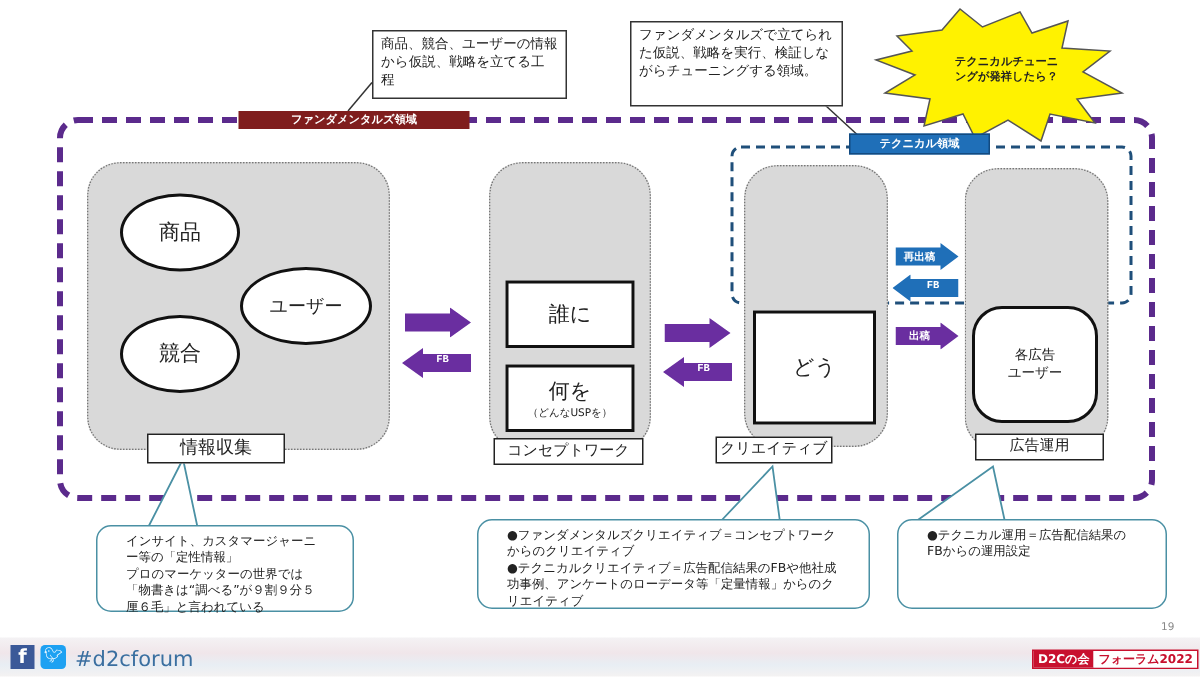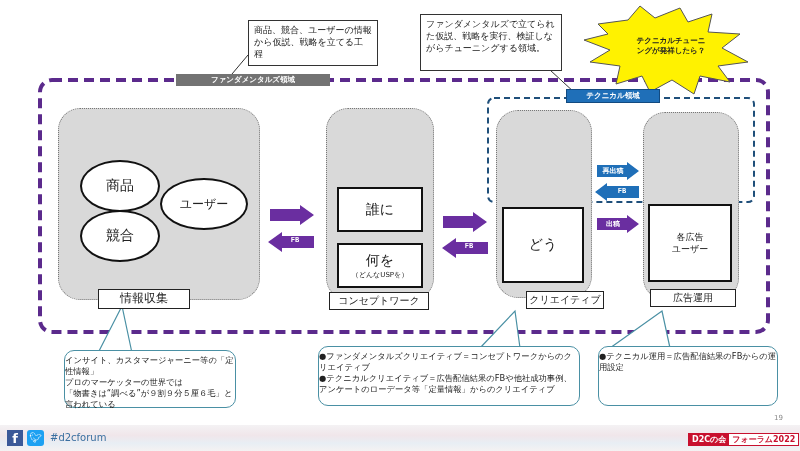--- a/index.html
+++ b/index.html
@@ -4,21 +4,21 @@
 <style>
   html,body{margin:0;padding:0;}
   body{width:800px;height:451px;position:relative;overflow:hidden;background:#fff;font-family:"DejaVu Sans",sans-serif;color:#222;}
   .abs{position:absolute;}
   .callout{position:absolute;background:#fff;border:1.5px solid #333;font-size:9px;line-height:12px;padding:3px 5px;box-sizing:border-box;}
   .label-bar{position:absolute;color:#fff;font-size:7.5px;font-weight:bold;text-align:center;line-height:12px;height:12px;}
   .panel{position:absolute;background:#d9d9d9;border:1px dotted #777;border-radius:22px;box-sizing:border-box;}
   .stage-label{position:absolute;background:#fff;border:1.5px solid #222;font-size:10px;text-align:center;box-sizing:border-box;}
   .ellipse{position:absolute;background:#fff;border:2px solid #111;border-radius:50%;display:flex;align-items:center;justify-content:center;font-size:14px;box-sizing:border-box;}
   .box{position:absolute;background:#fff;border:2.5px solid #111;display:flex;flex-direction:column;align-items:center;justify-content:center;box-sizing:border-box;margin-top:39px;}
-  .note{position:absolute;background:#fff;border:1.5px solid #4a90a4;border-radius:10px;font-size:8.3px;line-height:11px;padding:4px 0;box-sizing:border-box;}
+  .note{position:absolute;background:#fff;border:1.5px solid #4a90a4;border-radius:10px;font-size:8.3px;line-height:11px;padding:4px 19px;box-sizing:border-box;}
   .arrow{position:absolute;}
   .arrow-text{position:absolute;color:#fff;font-size:7px;font-weight:bold;text-align:center;font-family:Liberation Mono, monospace;}
 </style>
 </head>
 <body>
 
 <svg class="abs" style="left:0;top:0;" width="800" height="451">
   <rect x="40" y="80" width="728" height="252" rx="12" ry="12" fill="none" stroke="#5b2a8c" stroke-width="4" stroke-dasharray="10,6"></rect>
   <rect x="488" y="98" width="266" height="104" rx="6" ry="6" fill="none" stroke="#1f4f7a" stroke-width="2" stroke-dasharray="6,4"></rect>
 
@@ -29,25 +29,25 @@
   <polyline points="480,348 515,311 520,348" fill="#fff" stroke="#4a90a4" stroke-width="1.2"></polyline>
   <polyline points="610,348 662,311 670,348" fill="#fff" stroke="#4a90a4" stroke-width="1.2"></polyline>
 
   <polygon fill="#fff200" stroke="#555" stroke-width="1" points="598,24 628,20 640,6 655,18 680,8 688,22 712,14 708,32 740,34 722,48 748,62 718,66 730,82 700,76 694,94 672,80 650,92 642,76 616,84 620,66 590,62 610,50 584,40 608,34"></polygon>
 </svg>
 
 <div class="callout" style="left:248px;top:20px;width:130px;height:46px;">商品、競合、ユーザーの情報から仮説、戦略を立てる工程</div>
 <div class="callout" style="left:420px;top:14px;width:142px;height:57px;">ファンダメンタルズで立てられた仮説、戦略を実行、検証しながらチューニングする領域。</div>
 <div class="abs" style="left:636px;top:36px;width:70px;font-size:7.5px;line-height:10px;font-weight:bold;text-align:center;">テクニカルチューニングが発祥したら？</div>
 
-<div class="label-bar" style="left:176px;top:74px;width:154px;background:#737373;">ファンダメンタルズ領域</div>
+<div class="label-bar" style="left:159px;top:74px;width:154px;background:#7f1d1d;">ファンダメンタルズ領域</div>
 <div class="label-bar" style="left:566px;top:89px;width:92px;background:#1f6fb8;border:1px solid #124a80;">テクニカル領域</div>
 
 <div class="panel" style="left:58px;top:108px;width:202px;height:192px;"></div>
-<div class="ellipse" style="left:80px;top:160px;width:80px;height:52px;">商品</div>
+<div class="ellipse" style="left:80px;top:129px;width:80px;height:52px;">商品</div>
 <div class="ellipse" style="left:160px;top:178px;width:88px;height:52px;font-size:12px;">ユーザー</div>
 <div class="ellipse" style="left:80px;top:210px;width:80px;height:52px;">競合</div>
 <div class="stage-label" style="left:98px;top:289px;width:92px;height:20px;line-height:17px;font-size:12px;">情報収集</div>
 
 <svg class="arrow" style="left:270px;top:205px;" width="46" height="20">
   <polygon points="0,4 30,4 30,0 44,10 30,20 30,16 0,16" fill="#6a2ea0"></polygon>
 </svg>
 <svg class="arrow" style="left:268px;top:232px;" width="46" height="20">
   <polygon points="46,4 14,4 14,0 0,10 14,20 14,16 46,16" fill="#6a2ea0"></polygon>
 </svg>
@@ -68,37 +68,37 @@
 </svg>
 <svg class="arrow" style="left:442px;top:238px;" width="46" height="20">
   <polygon points="46,4 14,4 14,0 0,10 14,20 14,16 46,16" fill="#6a2ea0"></polygon>
 </svg>
 <div class="arrow-text" style="left:456px;top:242px;width:26px;">FB</div>
 
 <div class="panel" style="left:496px;top:110px;width:96px;height:188px;"></div>
 <div class="box" style="left:502px;top:168px;width:82px;height:76px;font-size:14px;">
   <span>どう</span>
 </div>
-<div class="stage-label" style="left:526px;top:291px;width:78px;height:18px;line-height:16px;">クリエイティブ</div>
+<div class="stage-label" style="left:477px;top:291px;width:78px;height:18px;line-height:16px;">クリエイティブ</div>
 
 <svg class="arrow" style="left:597px;top:162px;" width="44" height="18">
   <polygon points="0,3 30,3 30,0 42,9 30,18 30,15 0,15" fill="#1f6fb8"></polygon>
 </svg>
 <div class="arrow-text" style="left:598px;top:166px;width:30px;">再出稿</div>
 <svg class="arrow" style="left:595px;top:183px;" width="44" height="18">
   <polygon points="44,3 12,3 12,0 0,9 12,18 12,15 44,15" fill="#1f6fb8"></polygon>
 </svg>
 <div class="arrow-text" style="left:608px;top:187px;width:28px;">FB</div>
 <svg class="arrow" style="left:597px;top:215px;" width="44" height="18">
   <polygon points="0,3 30,3 30,0 42,9 30,18 30,15 0,15" fill="#6a2ea0"></polygon>
 </svg>
 <div class="arrow-text" style="left:598px;top:219px;width:30px;">出稿</div>
 
 <div class="panel" style="left:643px;top:112px;width:96px;height:188px;"></div>
-<div class="box" style="left:648px;top:165px;width:84px;height:78px;font-size:9px;line-height:12px;">
+<div class="box" style="left:648px;top:165px;width:84px;height:78px;font-size:9px;line-height:12px;border-radius:20px;">
   <span>各広告</span>
   <span>ユーザー</span>
 </div>
 <div class="stage-label" style="left:650px;top:289px;width:86px;height:18px;line-height:16px;">広告運用</div>
 
 <div class="note" style="left:64px;top:350px;width:172px;height:58px;">
   <div>インサイト、カスタマージャーニー等の「定性情報」</div>
   <div>プロのマーケッターの世界では</div>
   <div>「物書きは“調べる”が９割９分５厘６毛」と言われている</div>
 </div>
@@ -108,17 +108,17 @@
 </div>
 <div class="note" style="left:598px;top:346px;width:180px;height:60px;">
   <div>●テクニカル運用＝広告配信結果のFBからの運用設定</div>
 </div>
 
 <div class="abs" style="left:774px;top:414px;font-size:7px;color:#888;">19</div>
 
 <div class="abs" style="left:0;top:425px;width:800px;height:26px;background:linear-gradient(180deg,#f4f2f4 0%,#f0e6ea 40%,#e8eef4 70%,#f4f2f2 100%);"></div>
 <div class="abs" style="left:7px;top:430px;width:16px;height:16px;background:#3b5998;color:#fff;font-weight:bold;font-size:13px;text-align:center;line-height:18px;">f</div>
 <div class="abs" style="left:27px;top:430px;width:17px;height:16px;background:#1da1f2;border-radius:3px;color:#fff;font-size:10px;text-align:center;line-height:16px;">🐦︎</div>
-<div class="abs" style="left:50px;top:432px;font-size:10px;color:#3a6fa0;">#d2cforum</div>
+<div class="abs" style="left:50px;top:432px;font-size:14px;color:#3a6fa0;">#d2cforum</div>
 <div class="abs" style="left:688px;top:433px;height:11px;display:flex;border:1px solid #c8102e;">
   <span style="background:#c8102e;color:#fff;font-size:8px;font-weight:bold;padding:0 3px;line-height:11px;">D2Cの会</span>
   <span style="background:#fff;color:#c8102e;font-size:8px;font-weight:bold;padding:0 3px;line-height:11px;">フォーラム2022</span>
 </div>
 
 </body></html>

